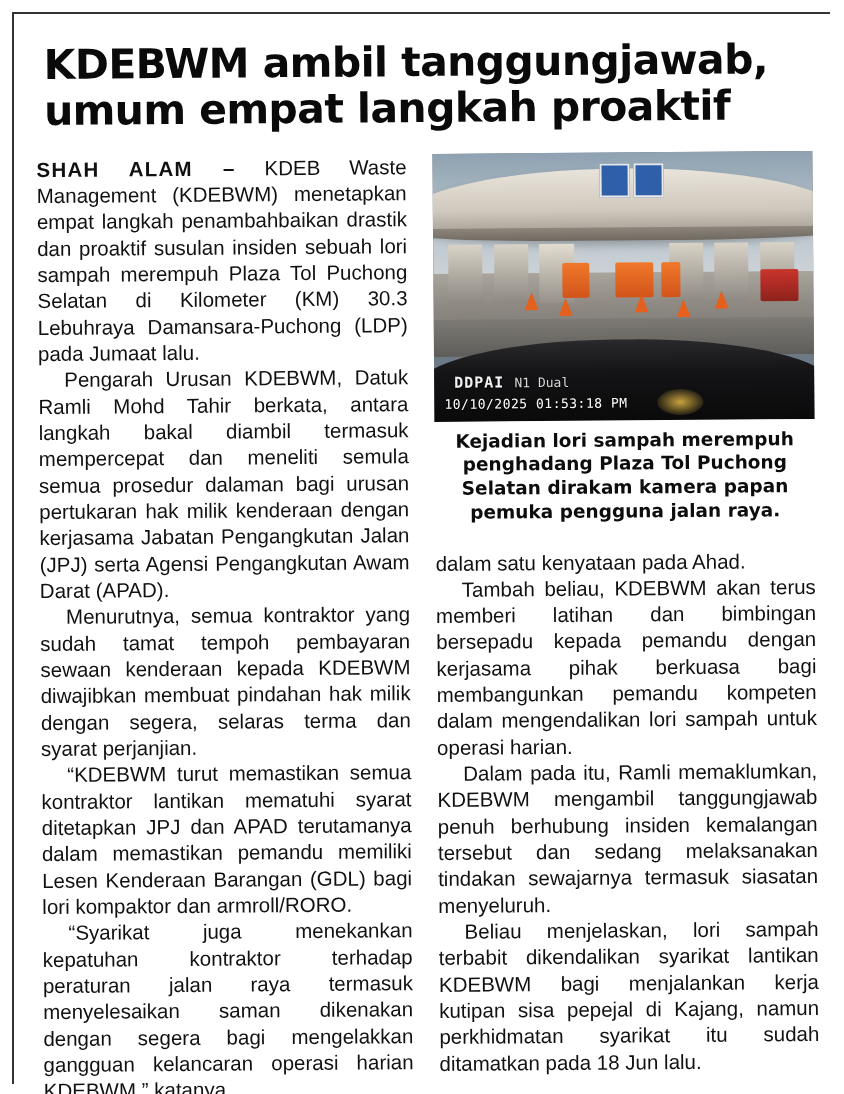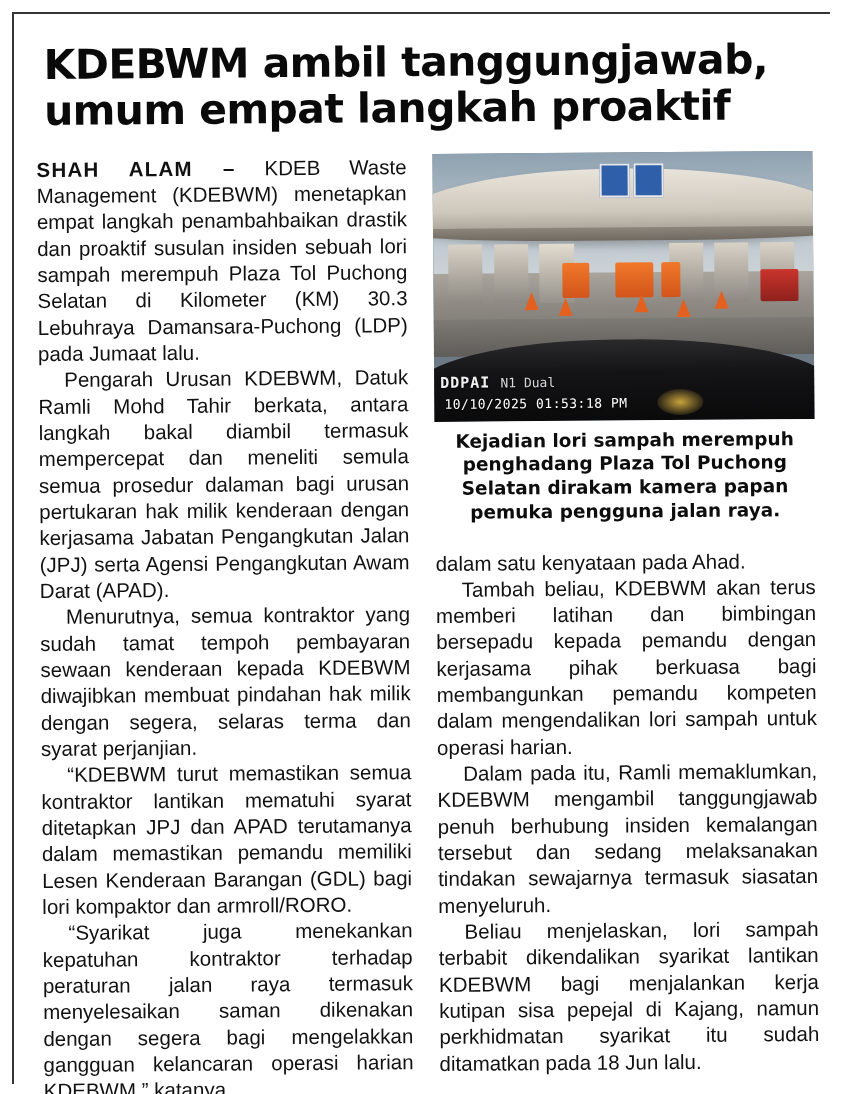--- a/index.html
+++ b/index.html
@@ -163,21 +163,21 @@
     border-radius: 48% 48% 0 0 / 60% 60% 0 0;
   }
   .hood-glow {
     position: absolute; left: 58%; bottom: 6%;
     width: 46px; height: 26px;
     background: radial-gradient(ellipse at center, #c8a23c 0%, rgba(200,162,60,0.15) 70%, rgba(0,0,0,0) 100%);
     border-radius: 50%;
   }
   .cam-label {
     position: absolute;
-    left: 6px; bottom: 30px;
+    left: 20px; bottom: 30px;
     font-family: "DejaVu Sans Mono", monospace;
     font-weight: bold;
     font-size: 15px;
     color: #f2f2f2;
     letter-spacing: 1px;
     text-shadow: 0 1px 2px #000;
     text-align: center;
   }
   .cam-label .sub {
     color: #d8d8d8;

